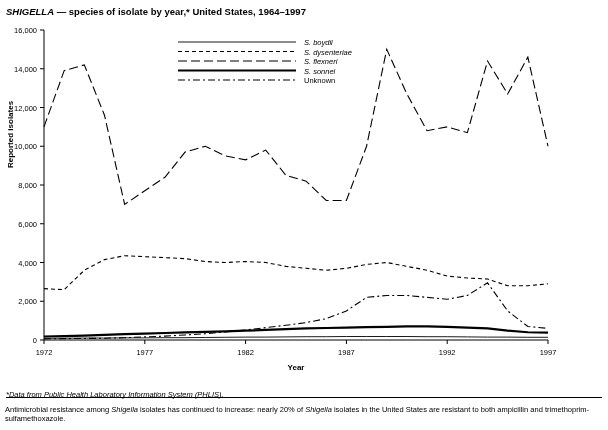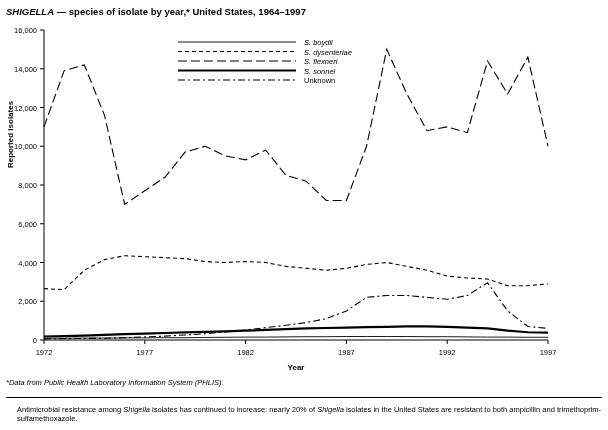--- a/index.html
+++ b/index.html
@@ -42,36 +42,36 @@
     width: 14px;
     font-size: 8px;
     font-weight: bold;
     transform: rotate(-90deg);
     transform-origin: left top;
     white-space: nowrap;
   }
   .footnote1 {
     position: absolute;
     left: 6px;
-    top: 378px;
+    top: 390px;
     font-size: 7.5px;
     font-style: italic;
     white-space: nowrap;
   }
   .rule {
     position: absolute;
     left: 6px;
     top: 397px;
     width: 596px;
     height: 1px;
     background: #000000;
   }
   .footnote2 {
     position: absolute;
-    left: 17px;
+    left: 5px;
     top: 405px;
     width: 592px;
     font-size: 7.5px;
     line-height: 1.25;
   }
   .footnote2 .ital { font-style: italic; }
   text {
     font-family: "Liberation Sans", sans-serif;
   }
 </style>

